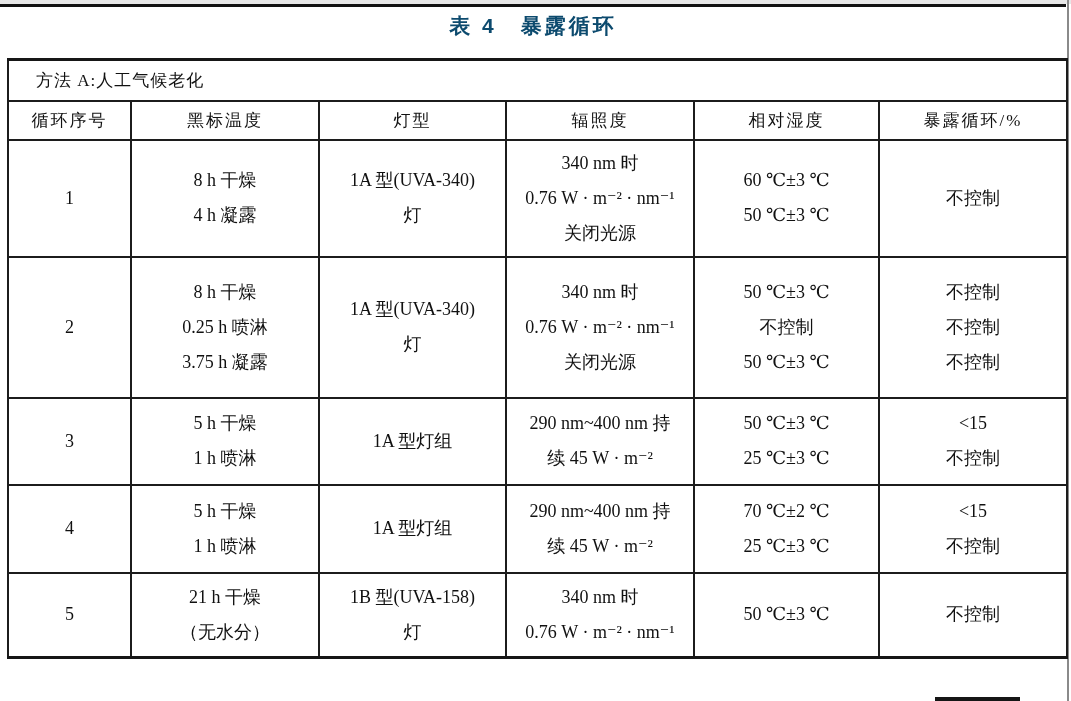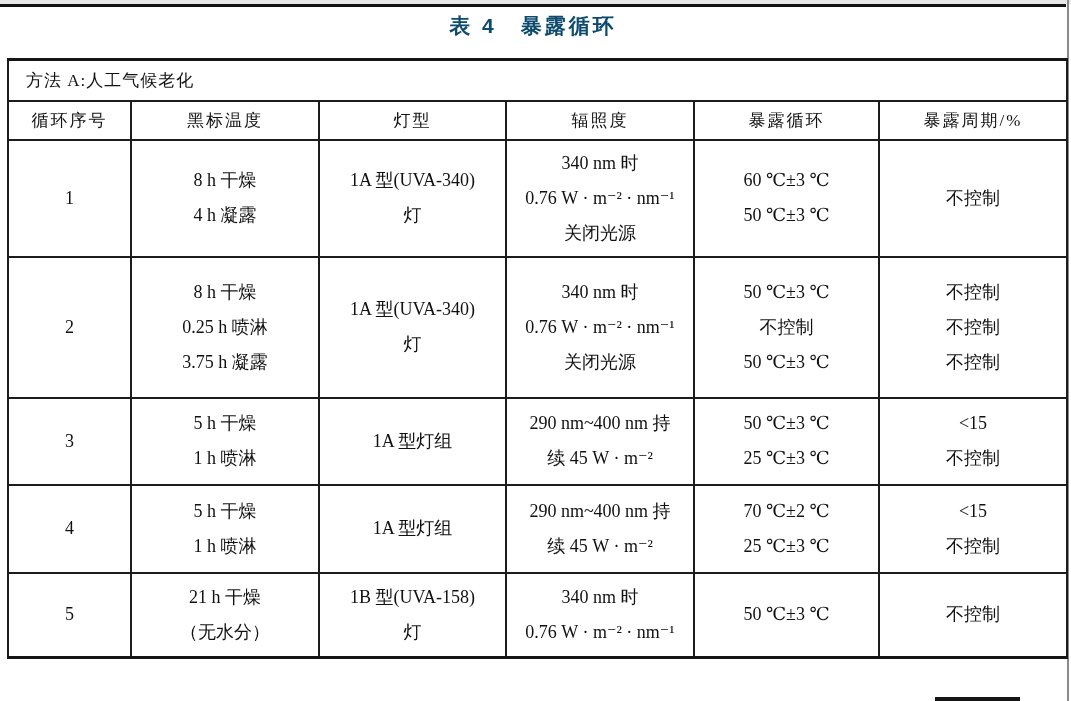--- a/index.html
+++ b/index.html
@@ -60,21 +60,21 @@
     white-space: pre-line;
     padding: 2px 1px;
     font-weight: normal;
   }
   .doc-table th {
     font-size: 17px;
     letter-spacing: 2px;
   }
   .doc-table td.section-cell {
     text-align: left;
-    padding-left: 17px;
+    padding-left: 27px;
     font-size: 17px;
     letter-spacing: 1px;
     margin-left: 24px;
   }
   tr.r-section-a { height: 41px; }
   tr.r-header    { height: 28px; }
   tr.r-1 { height: 117px; }
   tr.r-2 { height: 141px; }
   tr.r-3 { height: 87px; }
   tr.r-4 { height: 88px; }
@@ -104,22 +104,22 @@
   <tbody>
       <tr class="r-section-a">
     <td class="section-cell" colspan="6">方法 A:人工气候老化</td>
   </tr>
 
   <tr class="r-header">
     <th>循环序号</th>
     <th>黑标温度</th>
     <th>灯型</th>
     <th>辐照度</th>
-    <th>暴露循环</th>
-    <th>暴露周期/%</th>
+    <th>相对湿度</th>
+    <th>暴露循环/%</th>
   </tr>
 
   <tr class="r-1">
     <td>1</td>
     <td>8 h 干燥
 4 h 凝露</td>
     <td>1A 型(UVA-340)
 灯</td>
     <td>340 nm 时
 0.76 W · m⁻² · nm⁻¹

